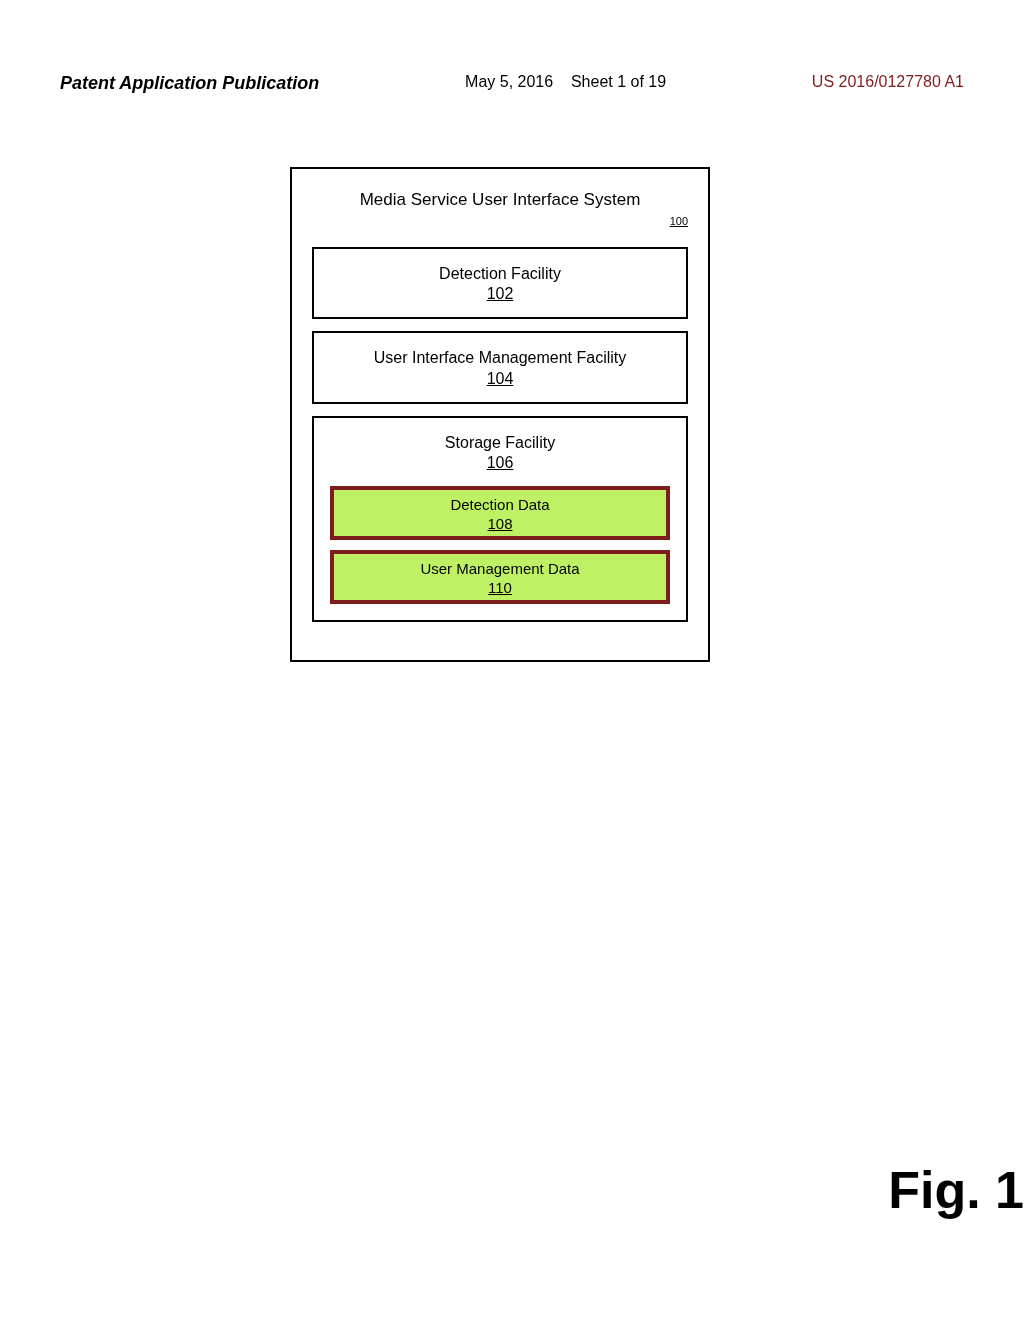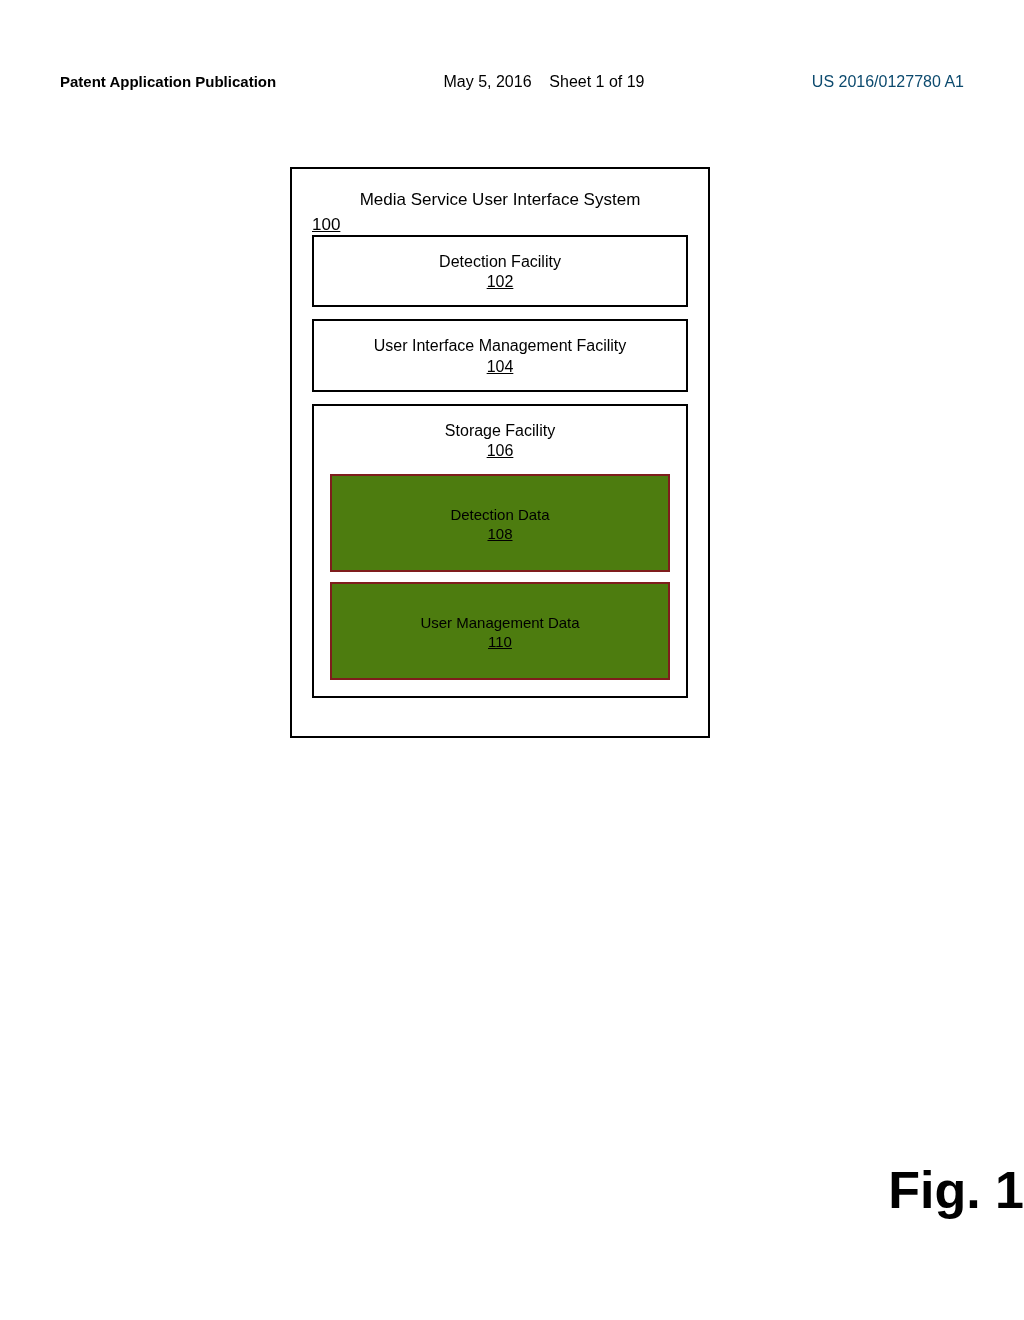--- a/index.html
+++ b/index.html
@@ -23,33 +23,34 @@
       left: 0;
       right: 0;
       display: flex;
       justify-content: space-between;
       align-items: flex-start;
       padding: 0 60px;
     }
 
     .header-left {
       font-weight: bold;
-      font-size: 15px;
-      color: #000;
+      font-size: 18px;
+      color: #000;
+      font-style: italic;
     }
 
     .header-center {
       font-size: 16px;
       color: #000;
       text-align: center;
     }
 
     .header-right {
       font-size: 16px;
-      color: #0c4a6e;
+      color: #7f1d1d;
       text-align: right;
     }
 
     .diagram-container {
       position: absolute;
       top: 167px;
       left: 290px;
       width: 420px;
       border: 2.5px solid #000;
       padding: 20px 20px 30px 20px;
@@ -58,24 +59,25 @@
 
     .system-title {
       text-align: center;
       font-size: 17px;
       color: #000;
       margin-bottom: 4px;
       line-height: 1.3;
     }
 
     .system-number {
-      text-align: left;
-      font-size: 17px;
-      text-decoration: underline;
-      color: #000;
+      text-align: right;
+      font-size: 11px;
+      text-decoration: underline;
+      color: #000;
+      margin-bottom: 20px;
     }
 
     .inner-box {
       border: 2px solid #000;
       padding: 14px 8px;
       margin-bottom: 12px;
       background: #fff;
       text-align: center;
     }
 
@@ -107,24 +109,24 @@
 
     .storage-number {
       text-align: center;
       font-size: 16px;
       text-decoration: underline;
       color: #000;
       margin-bottom: 14px;
     }
 
     .storage-inner-box {
-      border: 2px solid #7f1d1d;
-      padding: 28px 14px;
+      border: 4px solid #7f1d1d;
+      padding: 4px 14px;
       margin-bottom: 10px;
-      background: #4d7c0f;
+      background: #bef264;
       text-align: center;
     }
 
     .storage-inner-box:last-child {
       margin-bottom: 0;
     }
 
     .storage-inner-box .box-title {
       font-size: 15px;
       color: #000;

